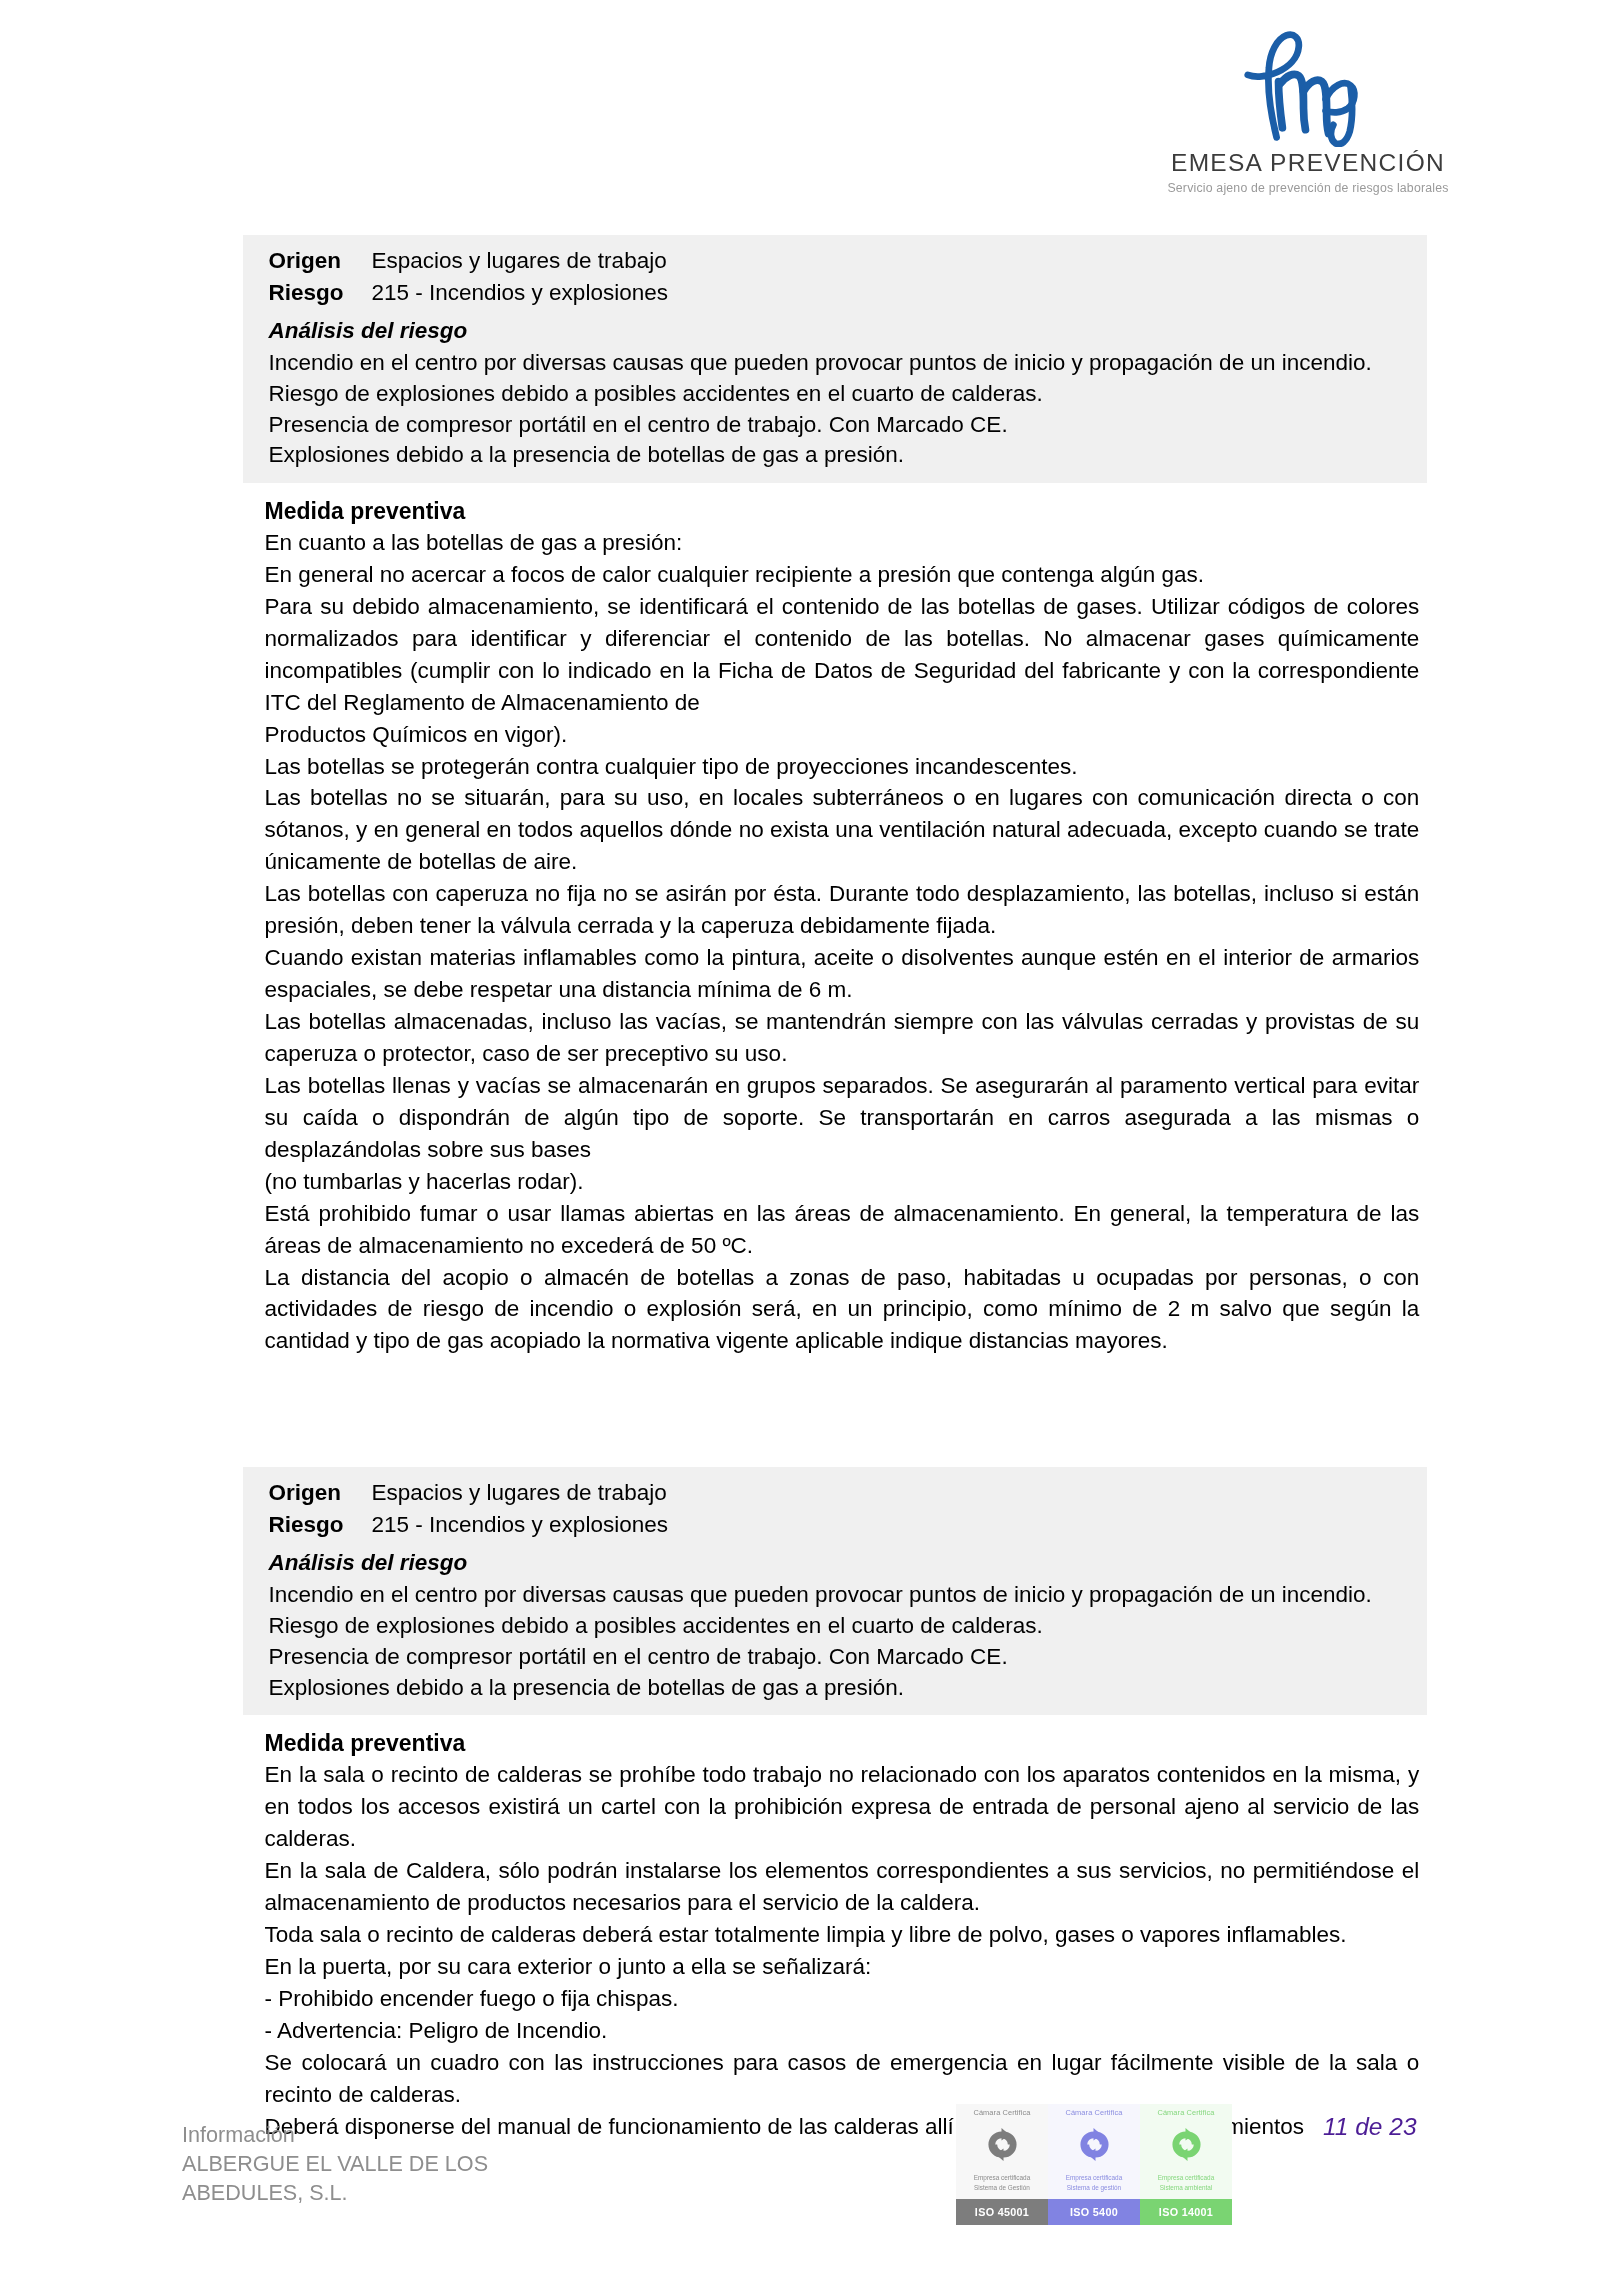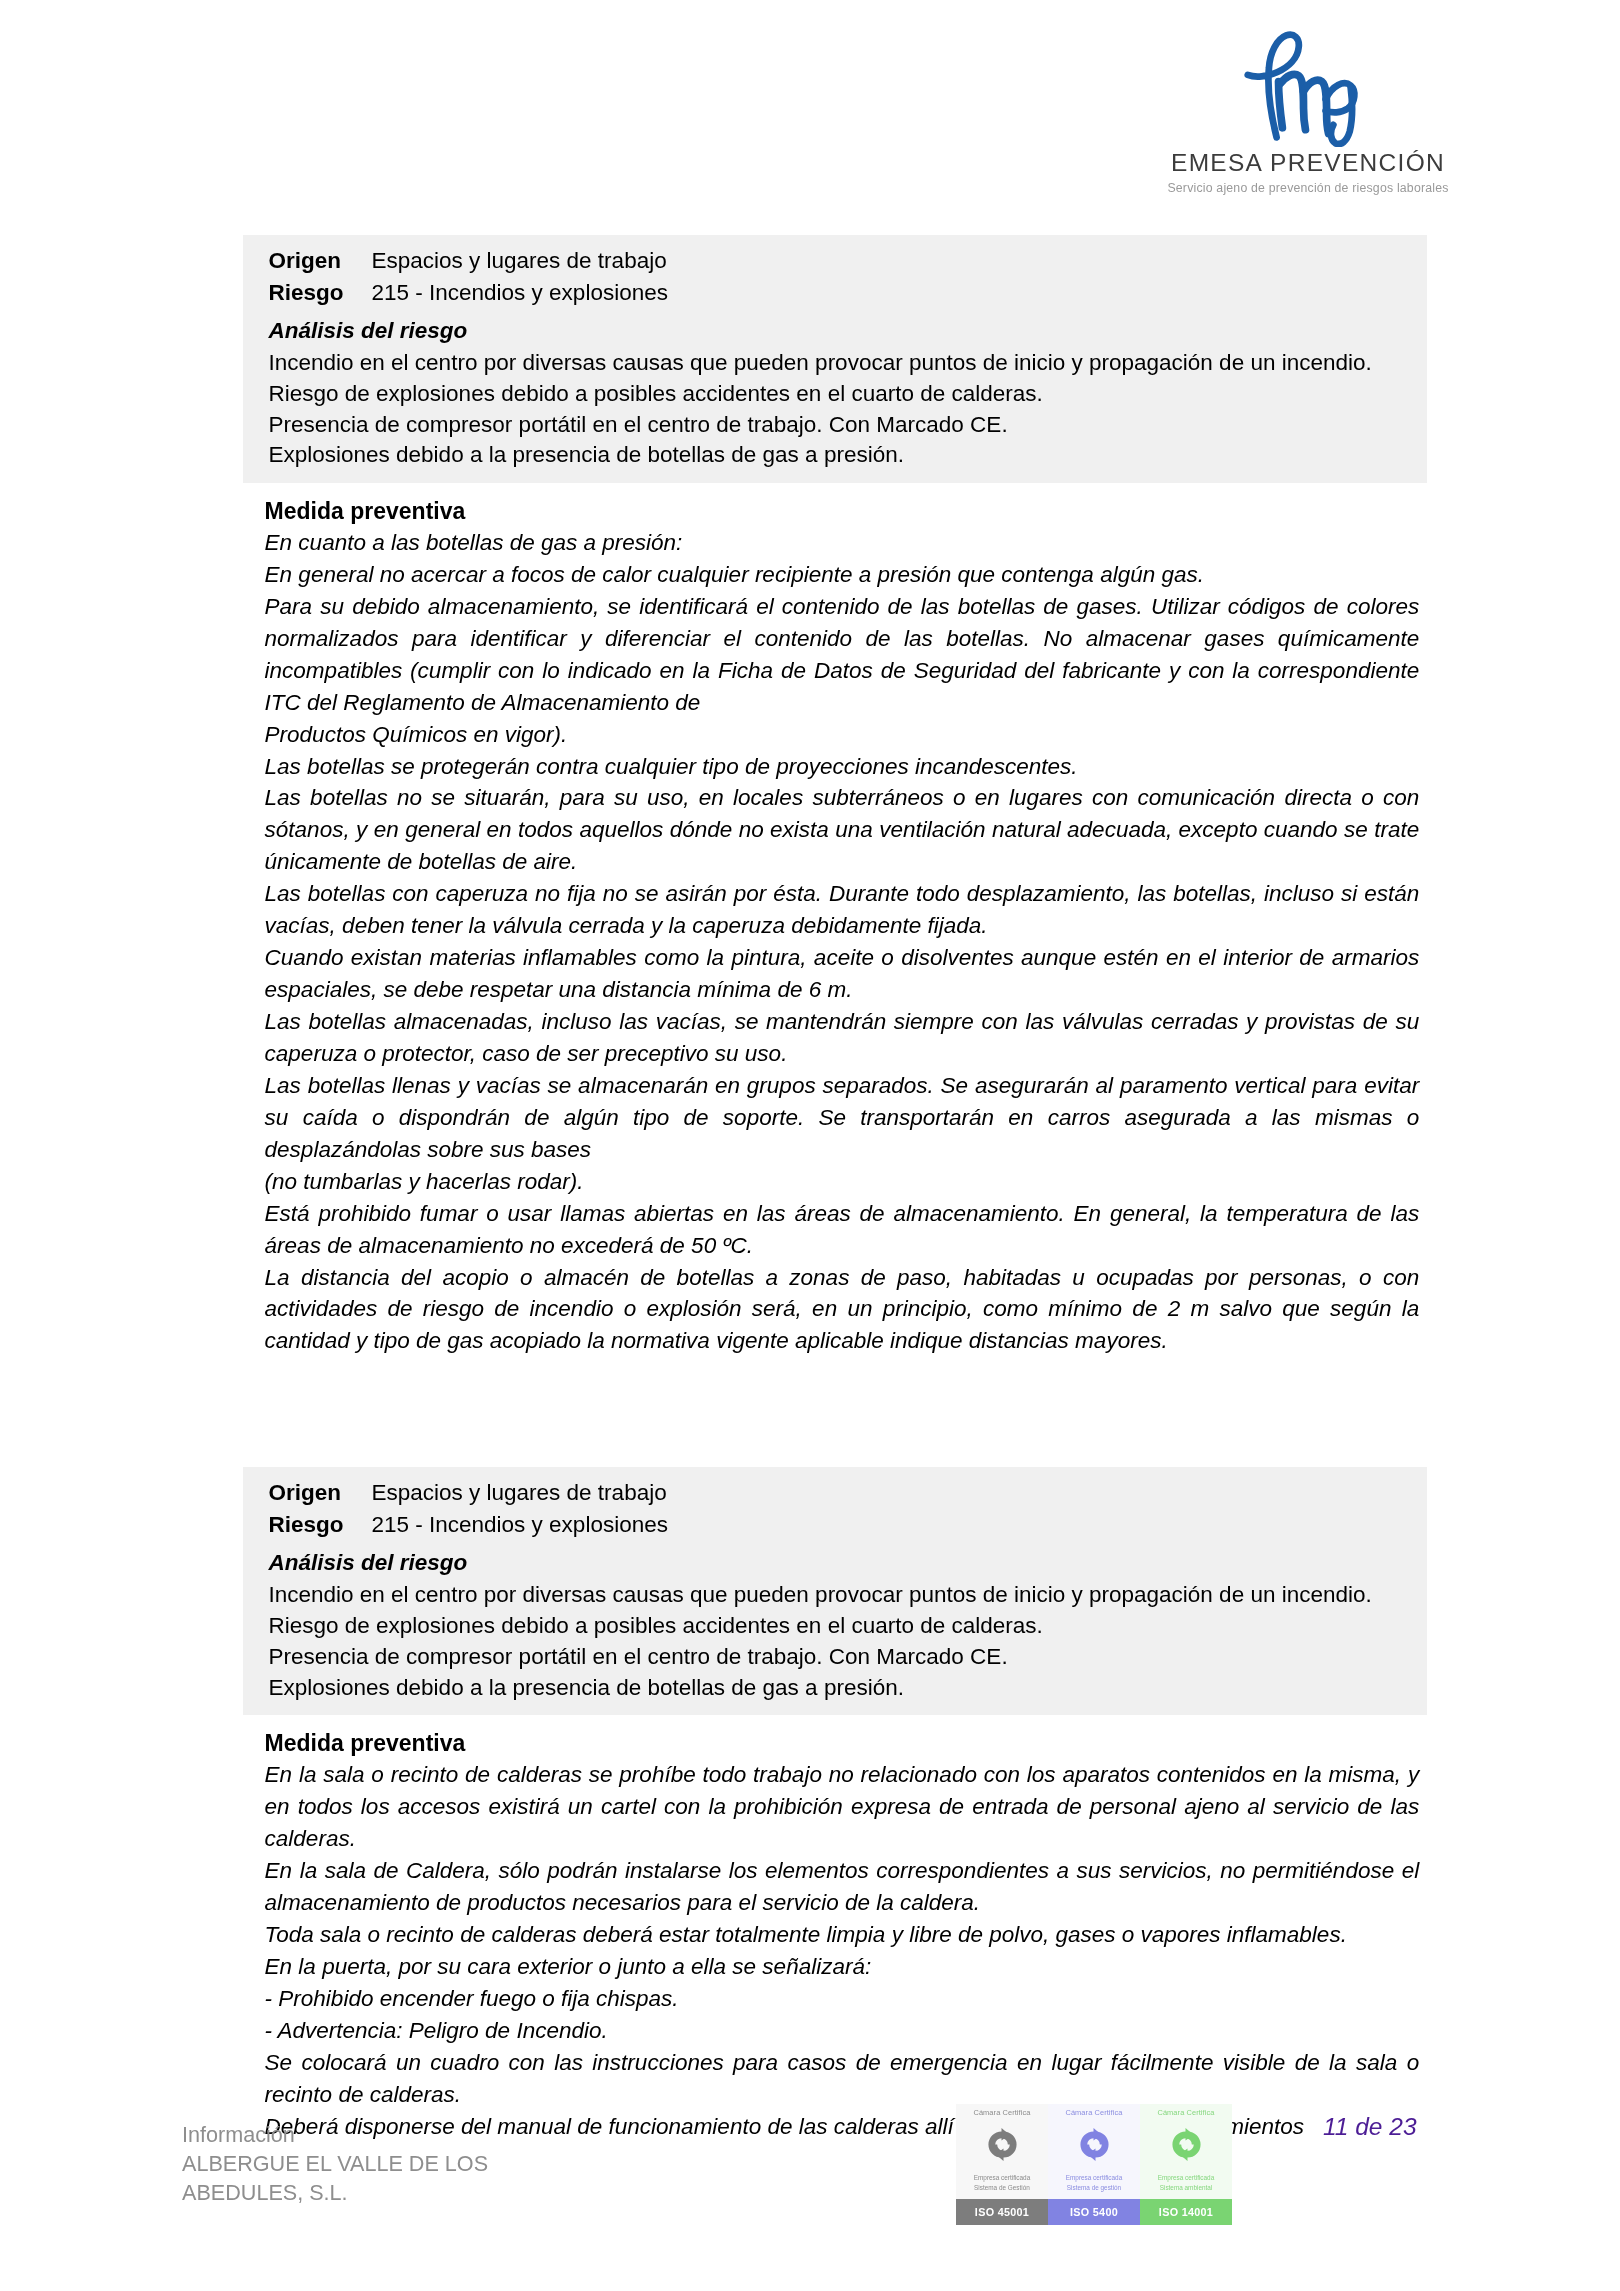--- a/index.html
+++ b/index.html
@@ -117,21 +117,20 @@
   }
 
   .measure-body {
     font-size: 22.5px;
     line-height: 1.42;
     padding: 0 7.8px 0 21.6px;
   }
   .measure-body p {
     margin: 0;
     text-align: justify;
-    font-style: italic;
   }
   .measure-body p.left {
     text-align: left;
   }
 
   .gap-block {
     height: 110px;
   }
 
   
@@ -261,21 +260,21 @@
     </div>
 
     <div class="measure-head">Medida preventiva</div>
     <div class="measure-body">
       <p class="left">En cuanto a las botellas de gas a presión:</p>
       <p class="left">En general no acercar a focos de calor cualquier recipiente a presión que contenga algún gas.</p>
       <p>Para su debido almacenamiento, se identificará el contenido de las botellas de gases. Utilizar códigos de colores normalizados para identificar y diferenciar el contenido de las botellas. No almacenar gases químicamente incompatibles (cumplir con lo indicado en la Ficha de Datos de Seguridad del fabricante y con la correspondiente ITC del Reglamento de Almacenamiento de</p>
       <p class="left">Productos Químicos en vigor).</p>
       <p class="left">Las botellas se protegerán contra cualquier tipo de proyecciones incandescentes.</p>
       <p>Las botellas no se situarán, para su uso, en locales subterráneos o en lugares con comunicación directa o con sótanos, y en general en todos aquellos dónde no exista una ventilación natural adecuada, excepto cuando se trate únicamente de botellas de aire.</p>
-      <p>Las botellas con caperuza no fija no se asirán por ésta. Durante todo desplazamiento, las botellas, incluso si están vacías, deben tener la válvula cerrada y la caperuza debidamente fijada.</p>
+      <p>Las botellas con caperuza no fija no se asirán por ésta. Durante todo desplazamiento, las botellas, incluso si están presión, deben tener la válvula cerrada y la caperuza debidamente fijada.</p>
       <p>Cuando existan materias inflamables como la pintura, aceite o disolventes aunque estén en el interior de armarios espaciales, se debe respetar una distancia mínima de 6 m.</p>
       <p>Las botellas almacenadas, incluso las vacías, se mantendrán siempre con las válvulas cerradas y provistas de su caperuza o protector, caso de ser preceptivo su uso.</p>
       <p>Las botellas llenas y vacías se almacenarán en grupos separados. Se asegurarán al paramento vertical para evitar su caída o dispondrán de algún tipo de soporte. Se transportarán en carros asegurada a las mismas o desplazándolas sobre sus bases</p>
       <p class="left">(no tumbarlas y hacerlas rodar).</p>
       <p>Está prohibido fumar o usar llamas abiertas en las áreas de almacenamiento. En general, la temperatura de las áreas de almacenamiento no excederá de 50 ºC.</p>
       <p>La distancia del acopio o almacén de botellas a zonas de paso, habitadas u ocupadas por personas, o con actividades de riesgo de incendio o explosión será, en un principio, como mínimo de 2 m salvo que según la cantidad y tipo de gas acopiado la normativa vigente aplicable indique distancias mayores.</p>
     </div>
   </div>
 
   <div class="gap-block"></div>

